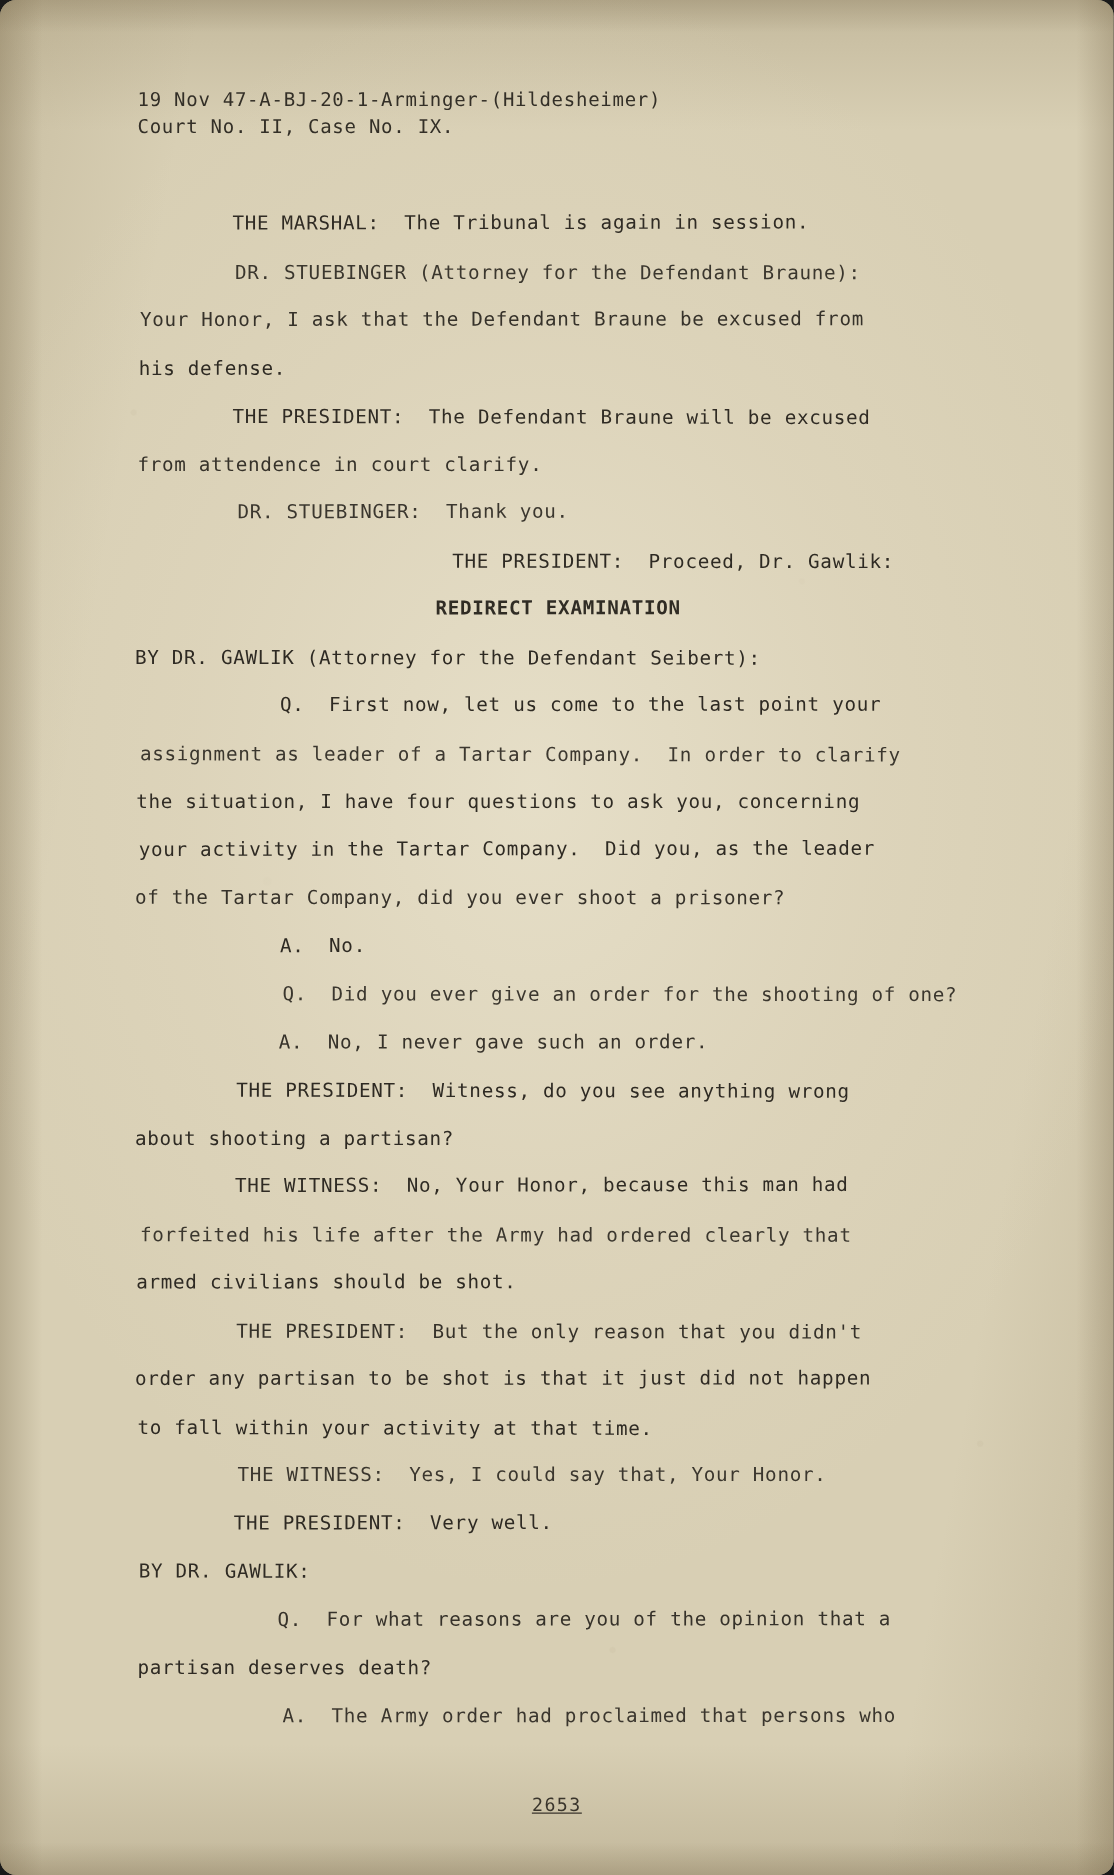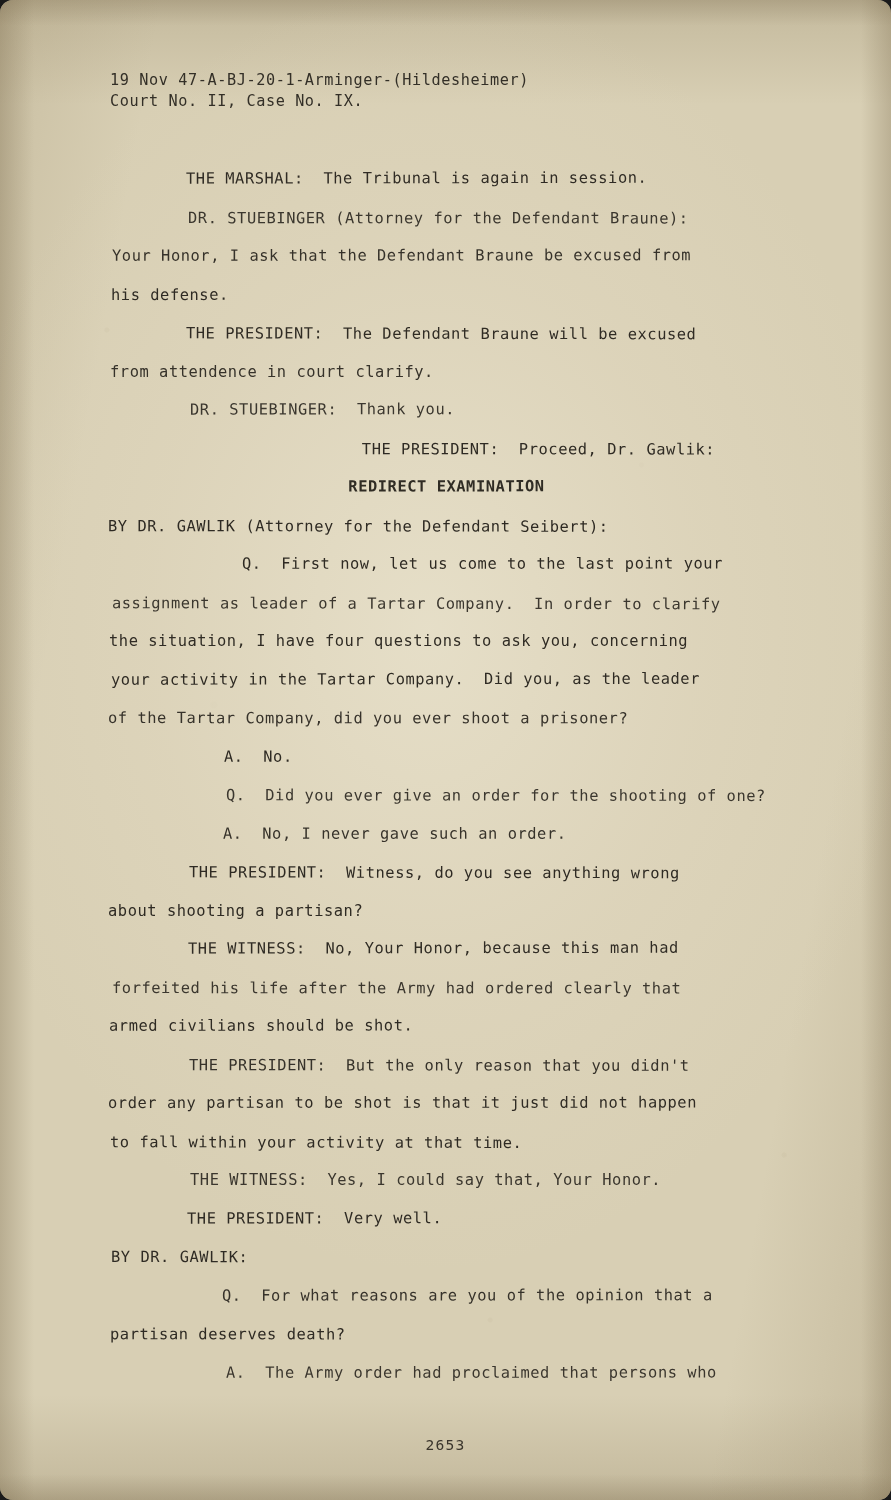--- a/index.html
+++ b/index.html
@@ -79,20 +79,21 @@
   .center { padding-left: 0; text-align: center; font-weight: bold; }
   .pgnum {
     position: absolute;
     left: 0;
     top: 1436px;
     width: 891px;
     text-align: center;
     font-size: 14.6px;
     letter-spacing: 1.2px;
     color: #3a352c;
+    text-decoration: underline;
   }
   
   .ln:nth-child(3n)   { opacity: 0.95; }
   .ln:nth-child(4n+1) { opacity: 0.99; }
   .ln:nth-child(5n+2) { opacity: 0.92; }
   .edge-left {
     position: absolute;
     left: 0; top: 0; bottom: 0; width: 34px;
     background: linear-gradient(90deg, rgba(120,104,74,0.33), rgba(120,104,74,0));
     z-index: 5; pointer-events: none;
@@ -131,21 +132,21 @@
         <div class="ln ind-1" style="transform: translateX(-2px) rotate(-0.105deg);">THE MARSHAL:  The Tribunal is again in session.</div>
         <div class="ln ind-1" style="transform: translateX(0px) rotate(0.035deg);">DR. STUEBINGER (Attorney for the Defendant Braune):</div>
         <div class="ln ind-0" style="transform: translateX(2px) rotate(-0.07deg);">Your Honor, I ask that the Defendant Braune be excused from</div>
         <div class="ln ind-0" style="transform: translateX(1px) rotate(-0.035deg);">his defense.</div>
         <div class="ln ind-1" style="transform: translateX(-2px) rotate(0.105deg);">THE PRESIDENT:  The Defendant Braune will be excused</div>
         <div class="ln ind-0" style="transform: translateX(0px) rotate(0deg);">from attendence in court clarify.</div>
         <div class="ln ind-1" style="transform: translateX(2px) rotate(-0.105deg);">DR. STUEBINGER:  Thank you.</div>
         <div class="ln ind-1" style="transform: translateX(-1px) rotate(0.035deg); text-align: center;">THE PRESIDENT:  Proceed, Dr. Gawlik:</div>
         <div class="ln center" style="transform: translateX(1px) rotate(-0.07deg);">REDIRECT EXAMINATION</div>
         <div class="ln ind-0" style="transform: translateX(-2px) rotate(0.07deg);">BY DR. GAWLIK (Attorney for the Defendant Seibert):</div>
-        <div class="ln ind-2" style="transform: translateX(0px) rotate(-0.035deg); margin-left: 18px;">Q.  First now, let us come to the last point your</div>
+        <div class="ln ind-2" style="transform: translateX(0px) rotate(-0.035deg);">Q.  First now, let us come to the last point your</div>
         <div class="ln ind-0" style="transform: translateX(2px) rotate(0.105deg);">assignment as leader of a Tartar Company.  In order to clarify</div>
         <div class="ln ind-0" style="transform: translateX(-1px) rotate(0deg);">the situation, I have four questions to ask you, concerning</div>
         <div class="ln ind-0" style="transform: translateX(1px) rotate(-0.105deg);">your activity in the Tartar Company.  Did you, as the leader</div>
         <div class="ln ind-0" style="transform: translateX(-2px) rotate(0.035deg);">of the Tartar Company, did you ever shoot a prisoner?</div>
         <div class="ln ind-2" style="transform: translateX(0px) rotate(-0.07deg);">A.  No.</div>
         <div class="ln ind-2" style="transform: translateX(2px) rotate(0.07deg);">Q.  Did you ever give an order for the shooting of one?</div>
         <div class="ln ind-2" style="transform: translateX(-1px) rotate(-0.035deg);">A.  No, I never gave such an order.</div>
         <div class="ln ind-1" style="transform: translateX(1px) rotate(0.105deg);">THE PRESIDENT:  Witness, do you see anything wrong</div>
         <div class="ln ind-0" style="transform: translateX(-2px) rotate(0deg);">about shooting a partisan?</div>
         <div class="ln ind-1" style="transform: translateX(0px) rotate(-0.105deg);">THE WITNESS:  No, Your Honor, because this man had</div>

